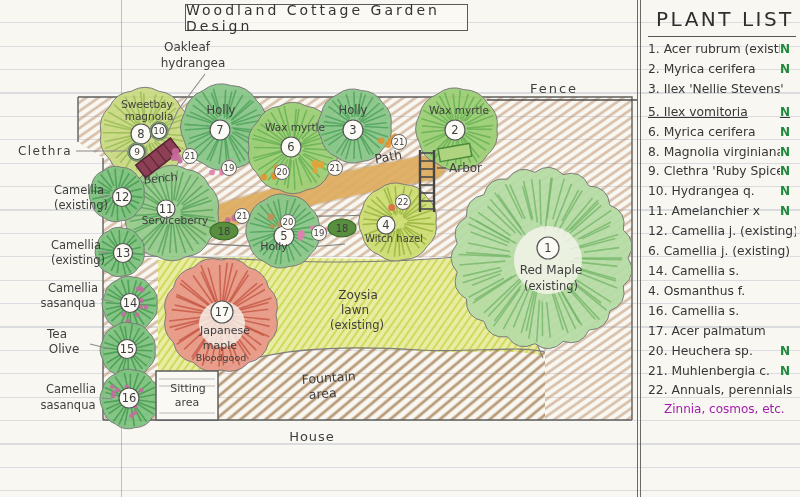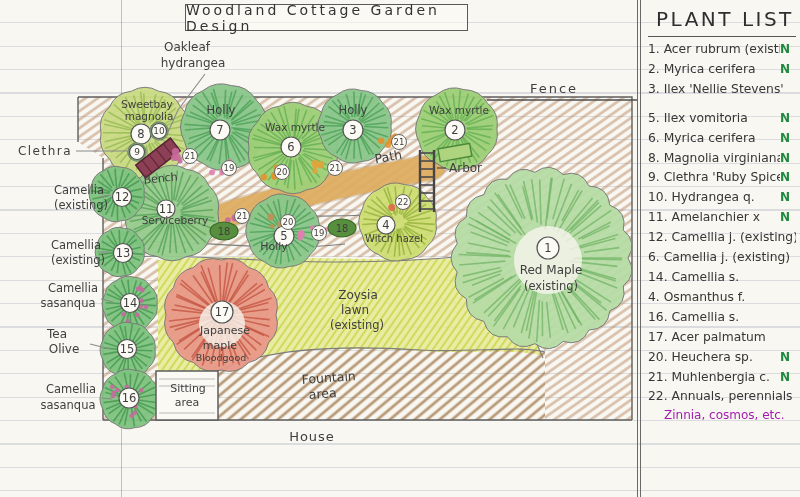--- a/index.html
+++ b/index.html
@@ -17,21 +17,21 @@
   .panel{position:absolute;top:0;right:0;left:637px;bottom:0;
     border-left:4px double #6a6a6a;padding:0 4px 0 7px;box-sizing:border-box;}
   .pl-title{font-size:20px;letter-spacing:2.5px;color:#2f2f2f;padding:7px 2px 5px 8px;
     border-bottom:1.6px solid #555;}
   .pl-items{padding-top:3px;}
   .pl-row{display:flex;align-items:baseline;line-height:19.9px;font-size:12.3px;color:#363636;
     white-space:nowrap;}
   .pl-row .pl-name{flex:1;overflow:hidden;}
   .pl-row .pl-n{color:#1f8a3d;font-weight:bold;font-size:12px;padding-right:6px;}
   .pl-sub{font-size:12px;line-height:17px;color:#a21caf;padding-left:16px;}
-  .gap5{margin-top:9px;}
+  .gap5{margin-top:3px;text-decoration:underline;}
   svg{position:absolute;left:0;top:0;}
   text{fill:#3f3f3f;}
 </style>
 </head>
 <body>
 
 <div class="paper"></div>
 <div class="marginline"></div>
 
 <div class="titlebox">Woodland Cottage Garden Design</div>

